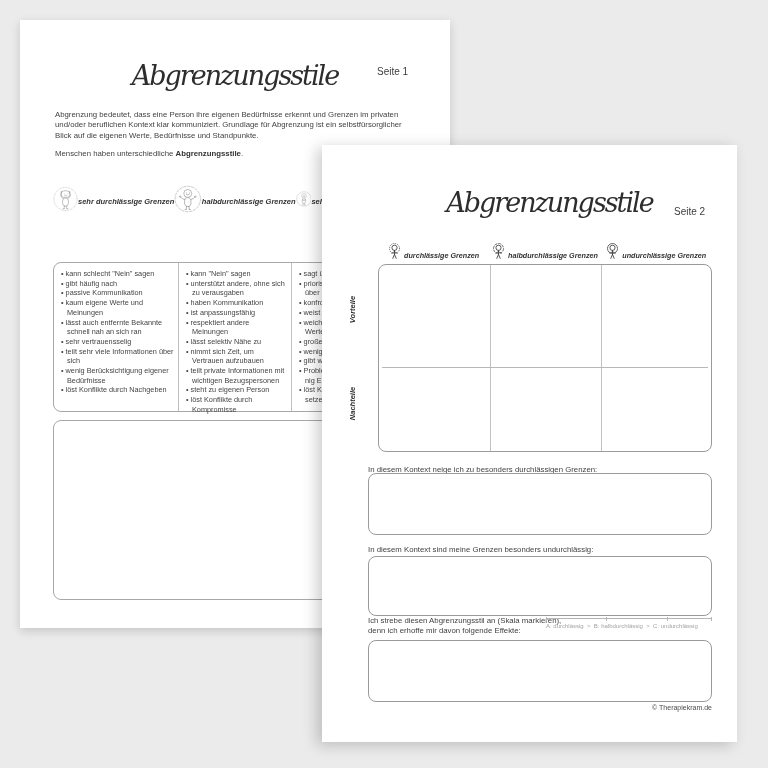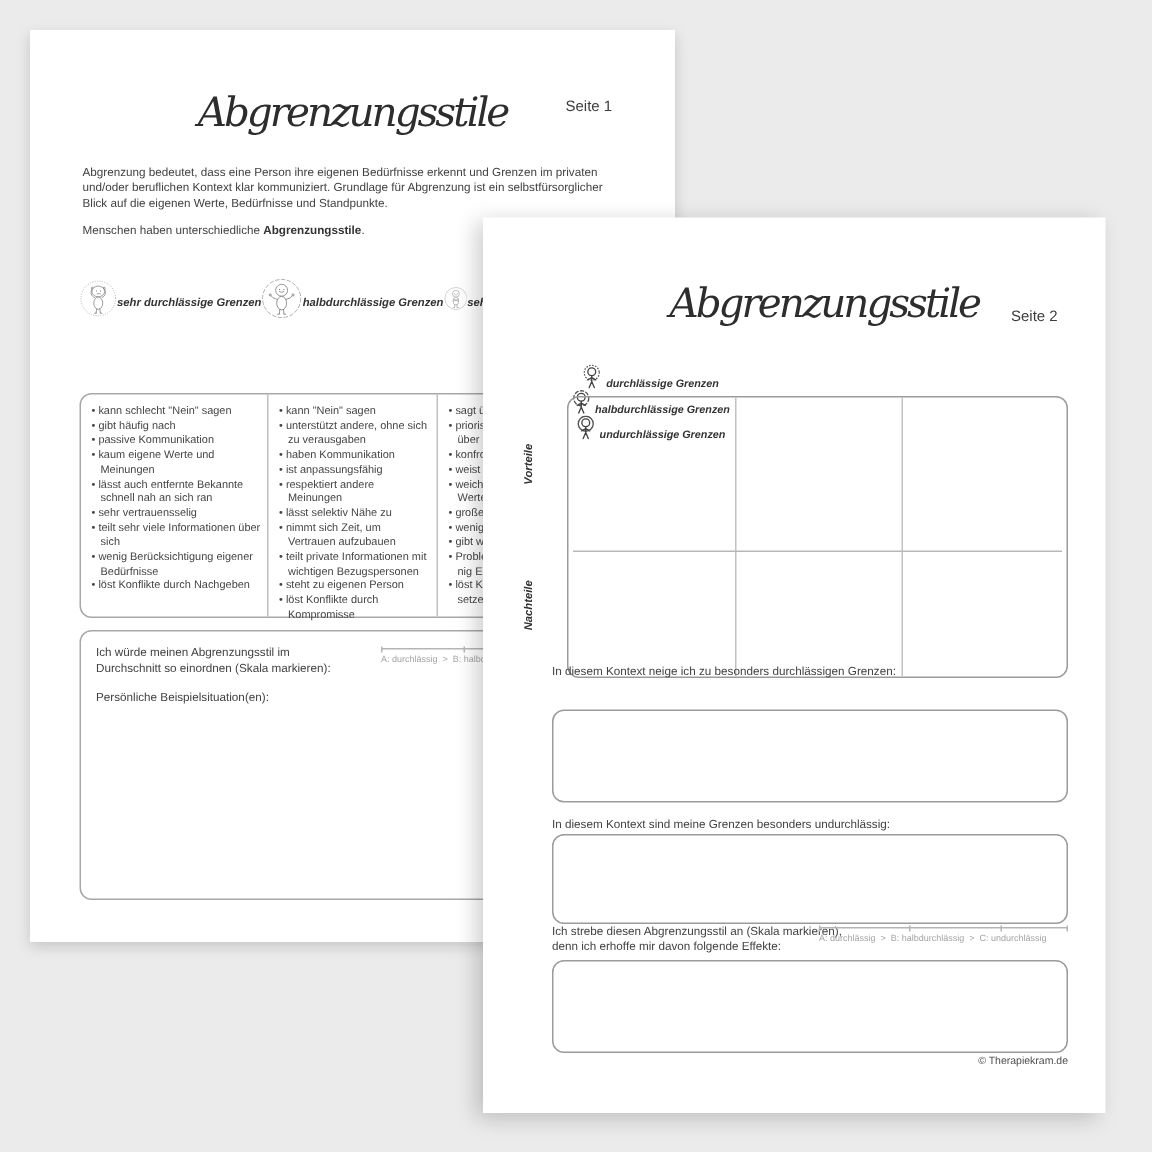--- a/index.html
+++ b/index.html
@@ -54,38 +54,38 @@
   .scale-text{font-size:6px;color:#a4a4a4;margin-top:1px;white-space:nowrap;}
 
   .watermark{position:absolute;top:235px;left:50px;z-index:0;
     font-size:150px;font-weight:bold;letter-spacing:10px;color:rgba(0,0,0,0.05);line-height:1;}
 
   
   .p2-title{position:absolute;top:42px;left:40px;right:0;text-align:center;}
   #p2-seite{top:61px;left:352px;}
   .p2-question{position:absolute;top:86px;left:46px;font-size:7.8px;}
 
-  .p2-cols-head{position:absolute;top:98px;left:56px;width:334px;display:flex;flex-direction:column;}
+  .p2-cols-head{position:absolute;top:98px;left:56px;width:334px;display:flex;}
   .col-head{width:111.3px;flex:none;display:flex;align-items:flex-end;justify-content:center;gap:3px;
     font-size:7.2px;font-weight:bold;font-style:italic;color:#333;white-space:nowrap;}
   .col-head svg{flex:none;}
 
   .p2-table{position:absolute;top:119px;left:56px;width:334px;height:188px;
     border:1px solid #9b9b9b;border-radius:8px;box-sizing:border-box;}
   .vdiv{position:absolute;top:0;bottom:0;width:1px;background:#c2c2c2;}
   .vdiv.v1{left:111px;} .vdiv.v2{left:222px;}
   .hdiv{position:absolute;left:3px;right:3px;top:102px;height:1px;background:#b8b8b8;}
 
   .rot-label{position:absolute;left:0px;width:60px;text-align:center;
     transform:rotate(-90deg);font-size:7.5px;font-weight:bold;font-style:italic;color:#333;}
   #rot-vorteile{top:160px;}
   #rot-nachteile{top:254px;}
 
   .sec-label{position:absolute;left:46px;font-size:7.8px;}
-  #sec1-label{top:298px;} #sec2-label{top:400px;}
+  #sec1-label{top:320px;} #sec2-label{top:400px;}
   .write-box{position:absolute;left:46px;width:344px;border:1px solid #9b9b9b;border-radius:8px;box-sizing:border-box;}
   #box1{top:328px;height:62px;}
   #box2{top:411px;height:60px;}
   #box3{top:495px;height:62px;}
   .sec3{position:absolute;top:471px;left:46px;font-size:7.8px;line-height:1.32;}
   .p2-scale{position:absolute;top:473px;left:224px;width:166px;}
   .p2-footer{position:absolute;top:559px;left:46px;width:344px;text-align:right;font-size:7px;color:#4c4c4c;}
 
   svg .ln{fill:none;stroke:#555;stroke-width:1.2;stroke-linecap:round;}
   svg .fillw{fill:#fff;stroke:#555;stroke-width:1.2;}
@@ -195,33 +195,20 @@
           <li>gibt w</li>
           <li>Proble</li>
           <li class="cont">nig Ein</li>
           <li>löst Ko</li>
           <li class="cont">setzen</li>
         </ul>
     </div>
   </div>
 
   <div class="bottom-box">
-    <div class="bb-row">
-      <div class="bb-prompt">Ich würde meinen Abgrenzungsstil im Durchschnitt so einordnen (Skala markieren):</div>
-      <div class="scale" style="margin-left:16px;margin-top:2px;">
-        <div class="scale-line">
-            <i class="t0"></i>
-            <i class="t1"></i>
-            <i class="t2"></i>
-            <i class="t3"></i>
-          </div>
-        <div class="scale-text">A: durchlässig &nbsp;&gt;&nbsp; B: halbdurchlässig</div>
-      </div>
-    </div>
-    <div class="examples">Persönliche Beispielsituation(en):</div>
   </div>
 </div>
 
 <div class="page" id="page2">
   <div class="p2-title script-title">Abgrenzungsstile</div>
   <div class="seite" id="p2-seite">Seite 2</div>
 
 
   <div class="p2-cols-head">
     <div class="col-head">

